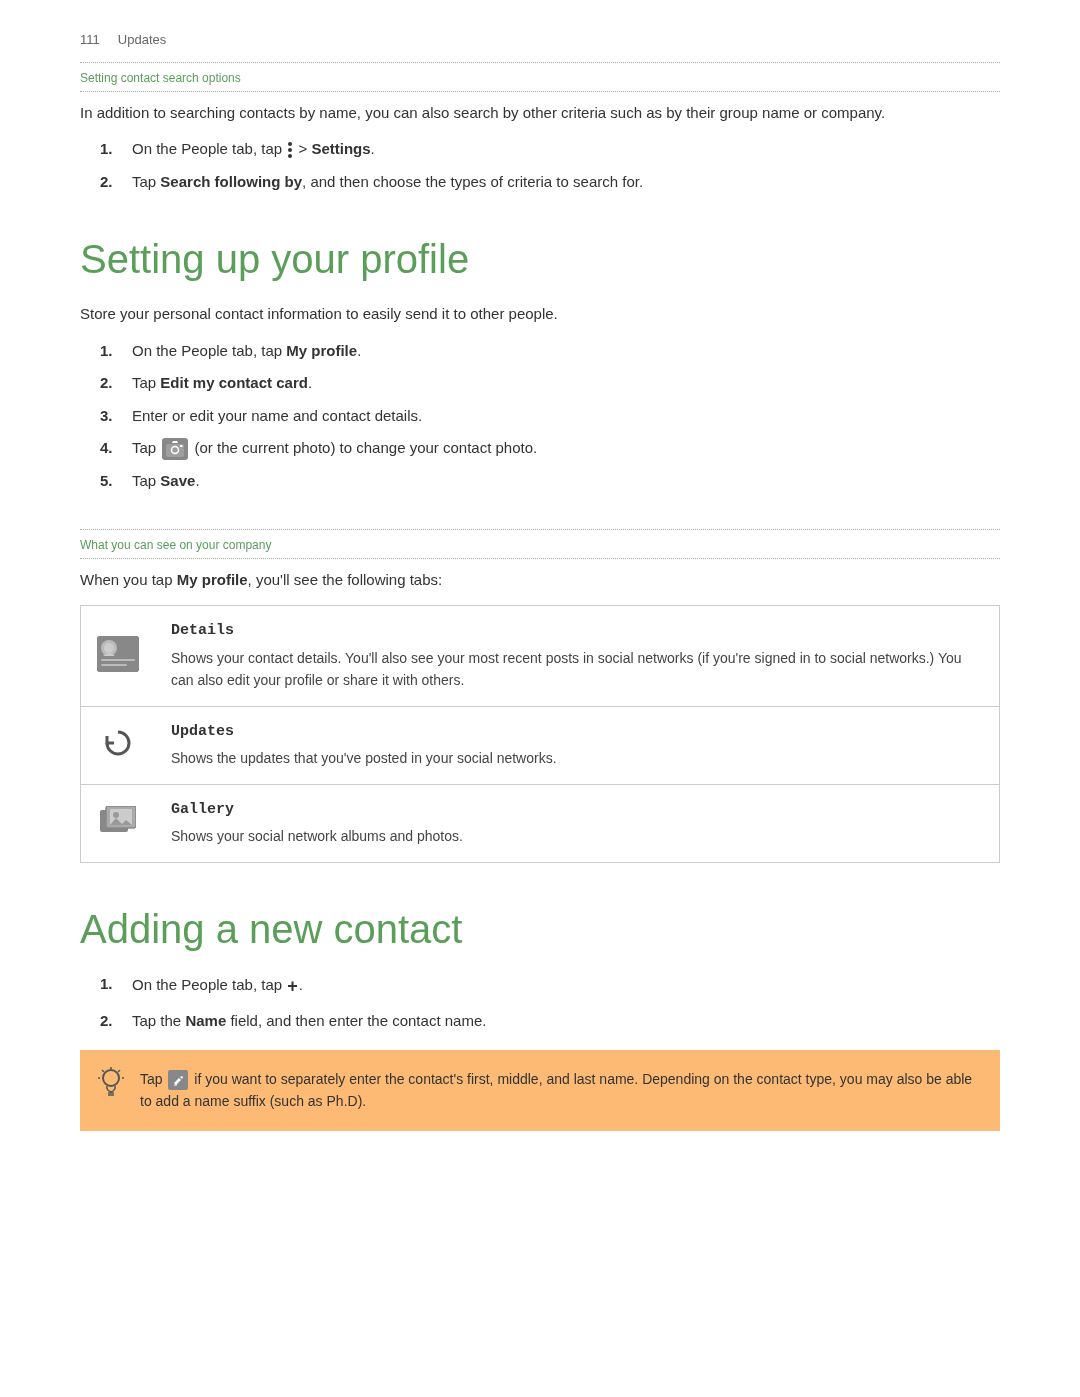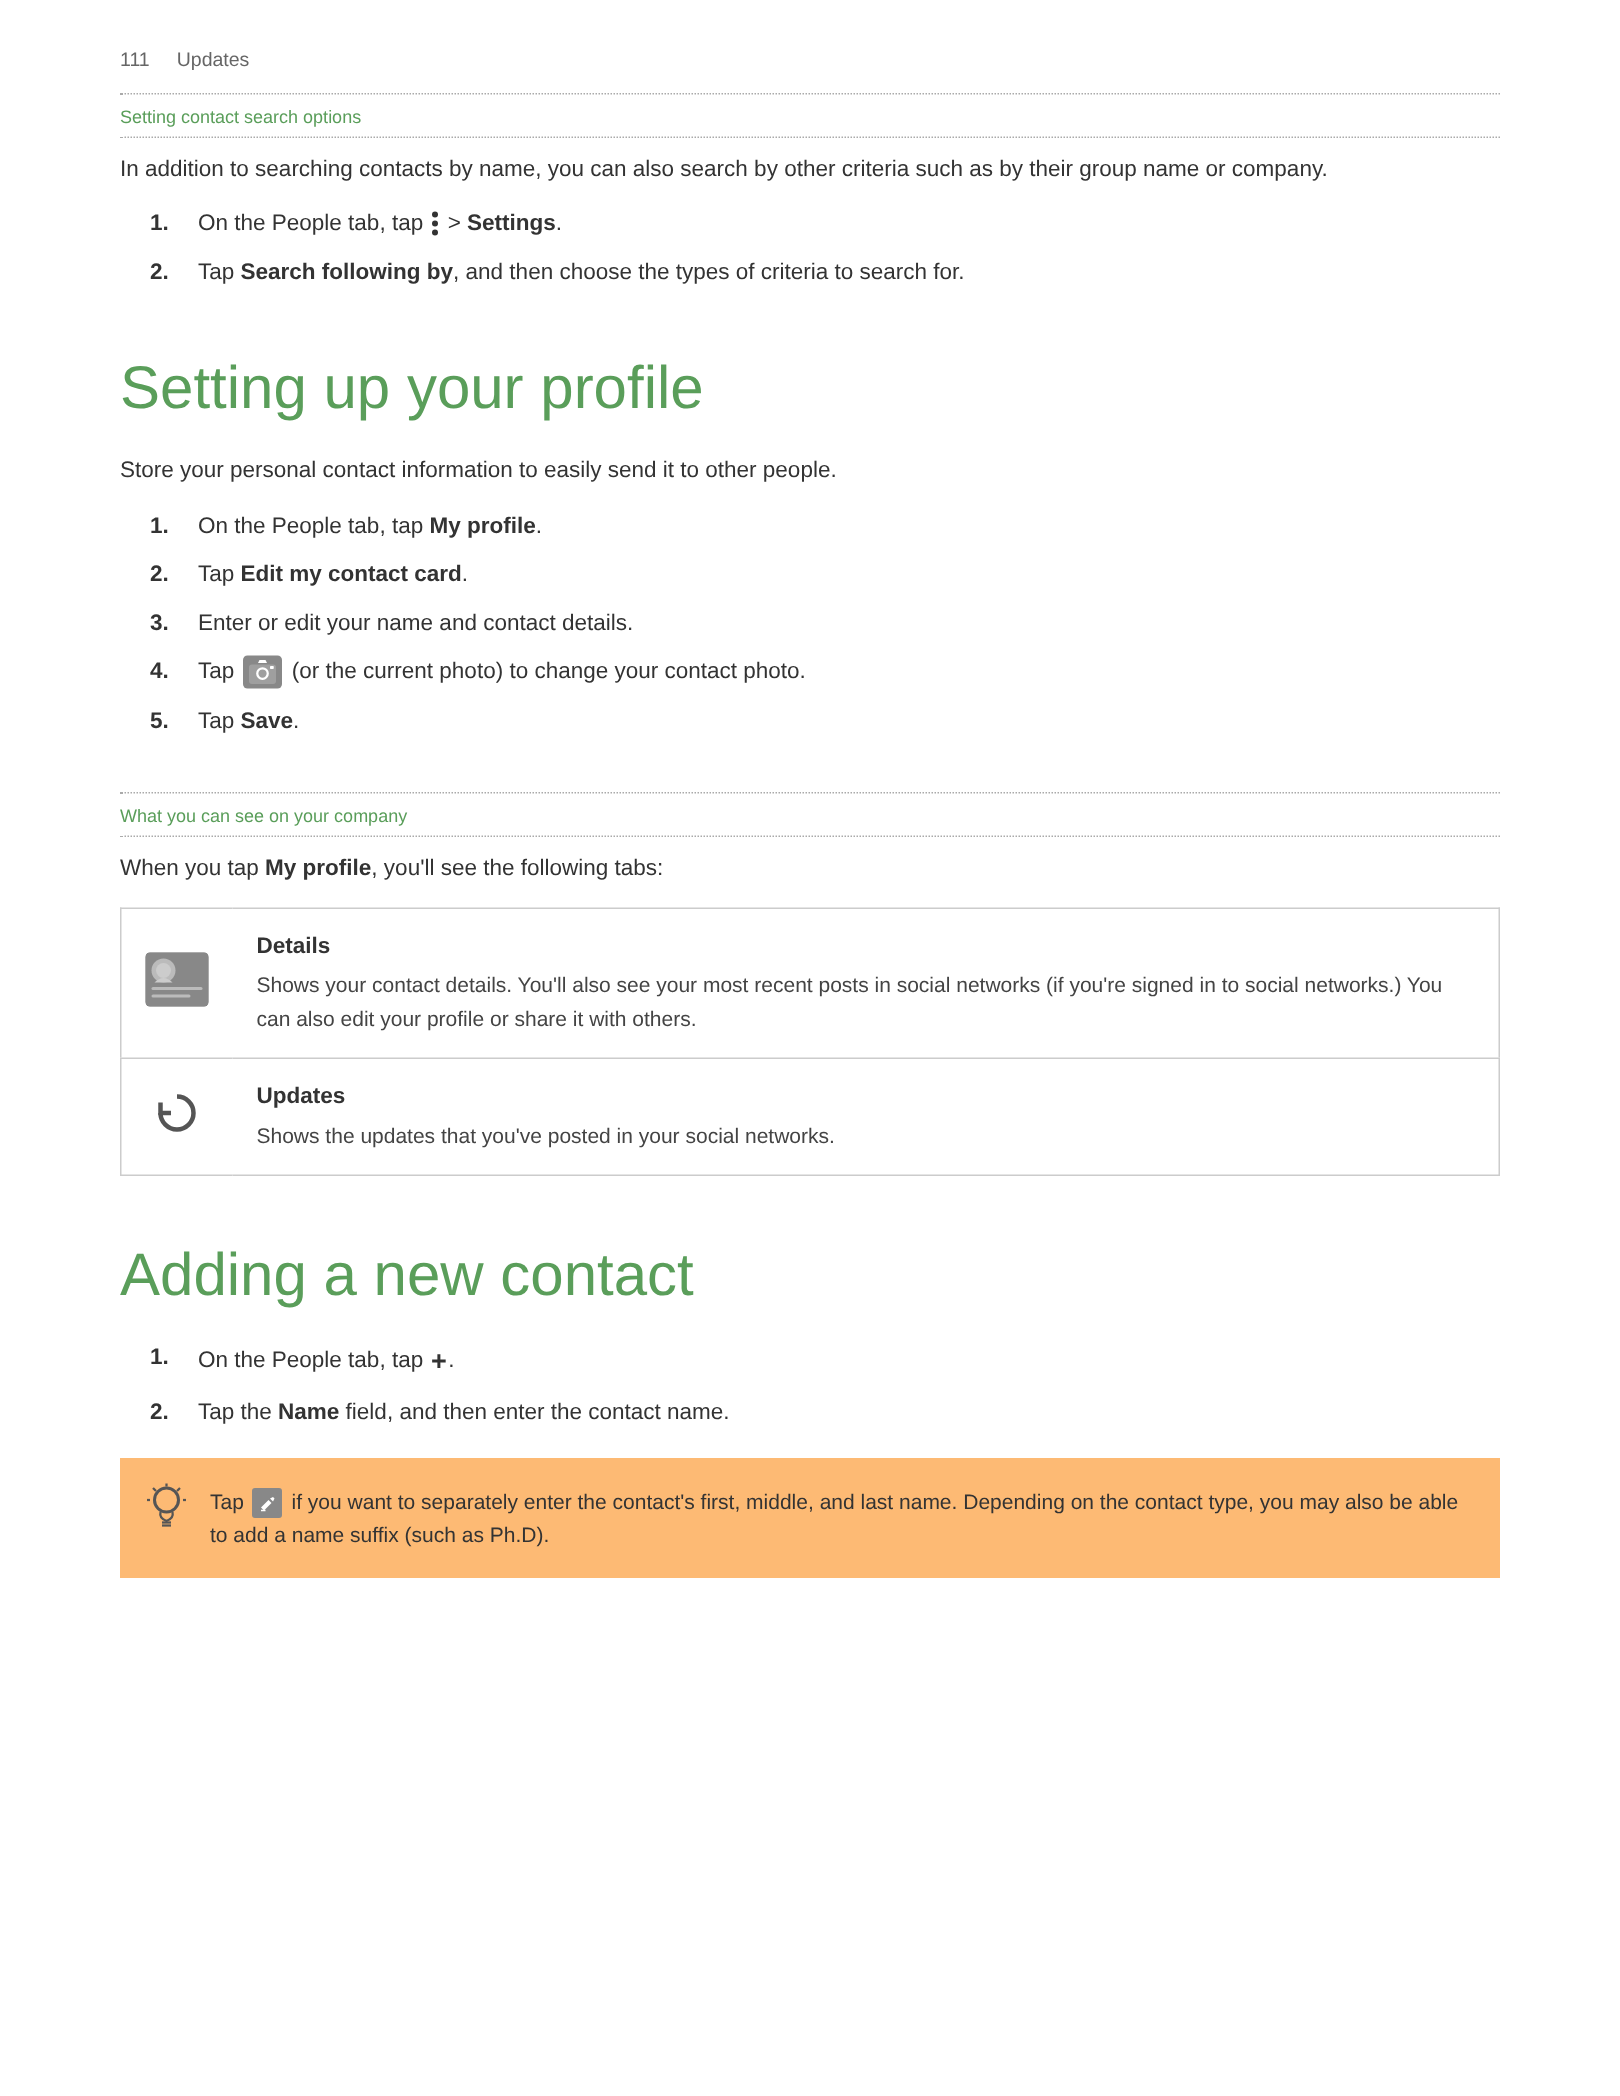--- a/index.html
+++ b/index.html
@@ -165,20 +165,21 @@
       vertical-align: middle;
       text-align: center;
       padding-top: 16px;
     }
 
     .tab-label {
       font-weight: bold;
       margin-bottom: 4px;
       display: block;
       font-size: 15px;
+      font-family: Liberation Mono, monospace;
     }
 
     .tab-desc {
       color: #444;
       font-size: 14px;
       line-height: 1.5;
     }
 
     .details-icon {
       display: inline-block;
@@ -360,20 +361,38 @@
       <span class="updates-icon">
         <svg viewBox="0 0 30 30" xmlns="http://www.w3.org/2000/svg">
           <path d="M15 4 A11 11 0 1 1 4 15" fill="none" stroke="#555" stroke-width="3"></path>
           <polyline points="4,8 4,15 11,15" fill="none" stroke="#555" stroke-width="3"></polyline>
         </svg>
       </span>
     </td>
     <td>
       <span class="tab-label">Updates</span>
       <span class="tab-desc">Shows the updates that you've posted in your social networks.</span>
+    </td>
+  </tr>
+  <tr>
+    <td>
+      <span class="gallery-icon">
+        <svg viewBox="0 0 36 30" xmlns="http://www.w3.org/2000/svg">
+          <rect x="0" y="4" width="28" height="22" rx="2" fill="#888"></rect>
+          <rect x="6" y="0" width="30" height="22" rx="2" fill="#aaa" stroke="#888" stroke-width="1"></rect>
+          <rect x="6" y="0" width="30" height="22" rx="2" fill="none" stroke="#888" stroke-width="1"></rect>
+          <rect x="10" y="3" width="22" height="16" rx="1" fill="#ccc"></rect>
+          <circle cx="16" cy="9" r="3" fill="#999"></circle>
+          <path d="M10 19 L16 12 L22 18 L26 14 L32 19 Z" fill="#999"></path>
+        </svg>
+      </span>
+    </td>
+    <td>
+      <span class="tab-label">Gallery</span>
+      <span class="tab-desc">Shows your social network albums and photos.</span>
     </td>
   </tr>
 </tbody>
   </table>
 
 <h1 class="section-heading-large">Adding a new contact</h1>
 
 <ol class="numbered-list">
   <li>
     <span class="num">1.</span>

